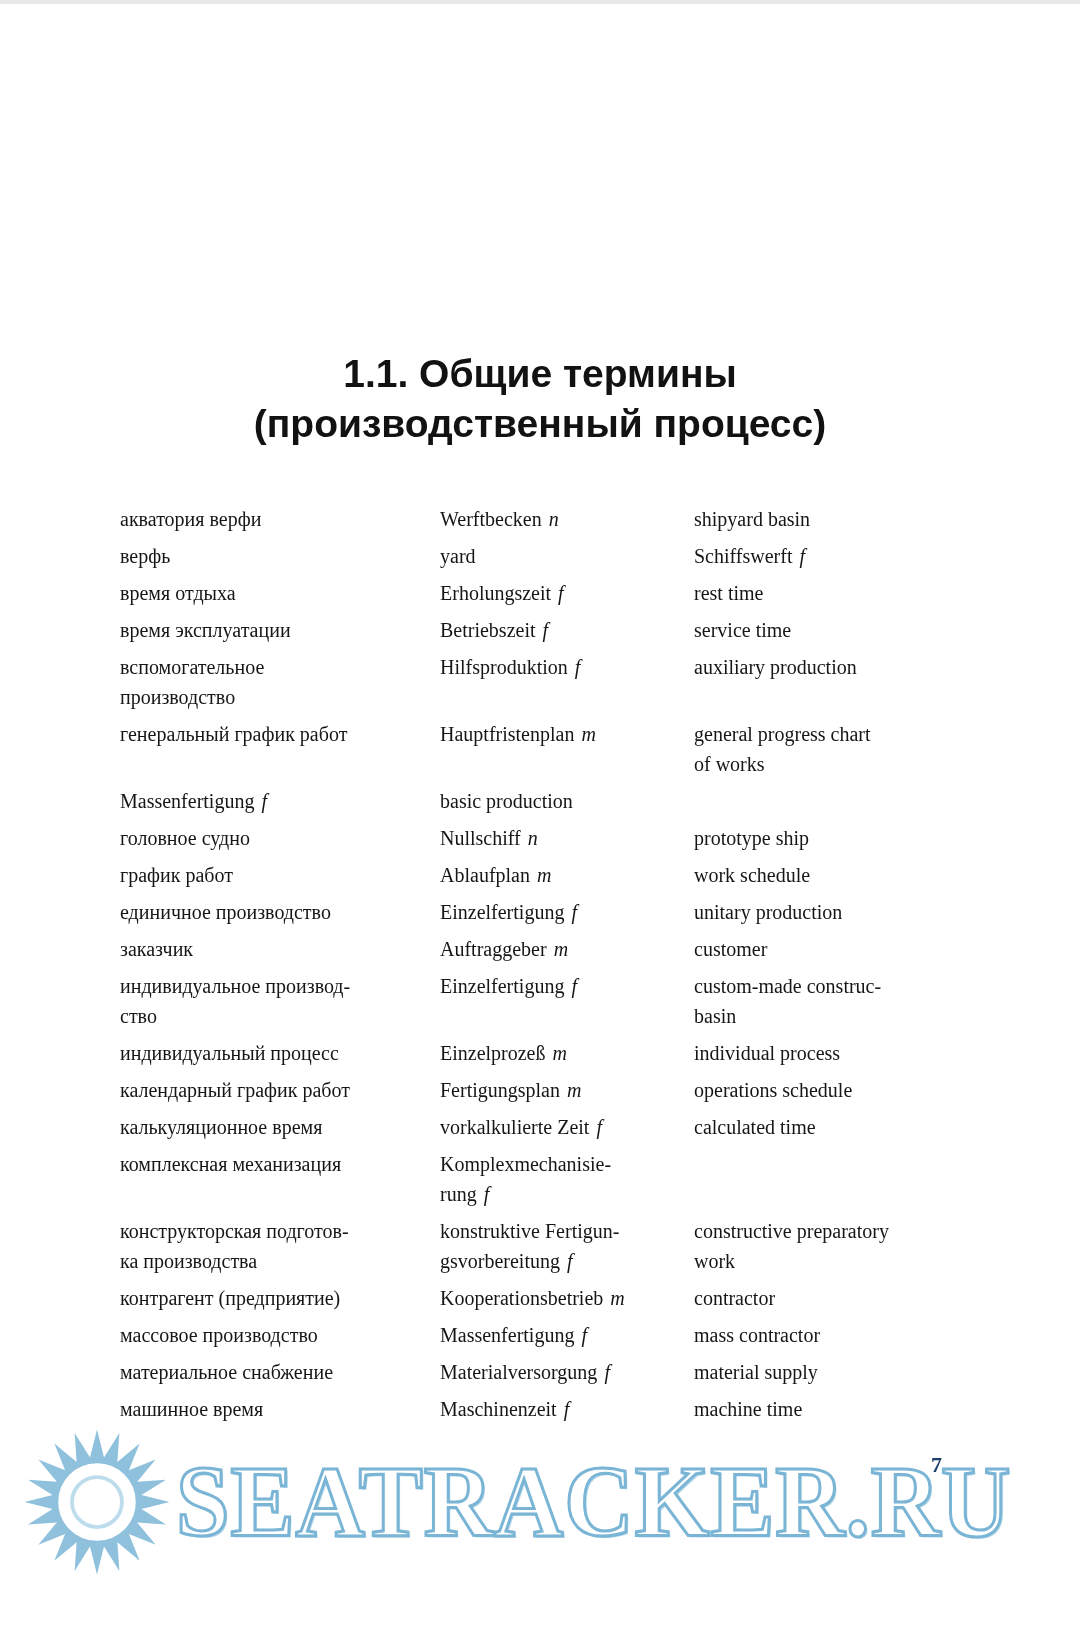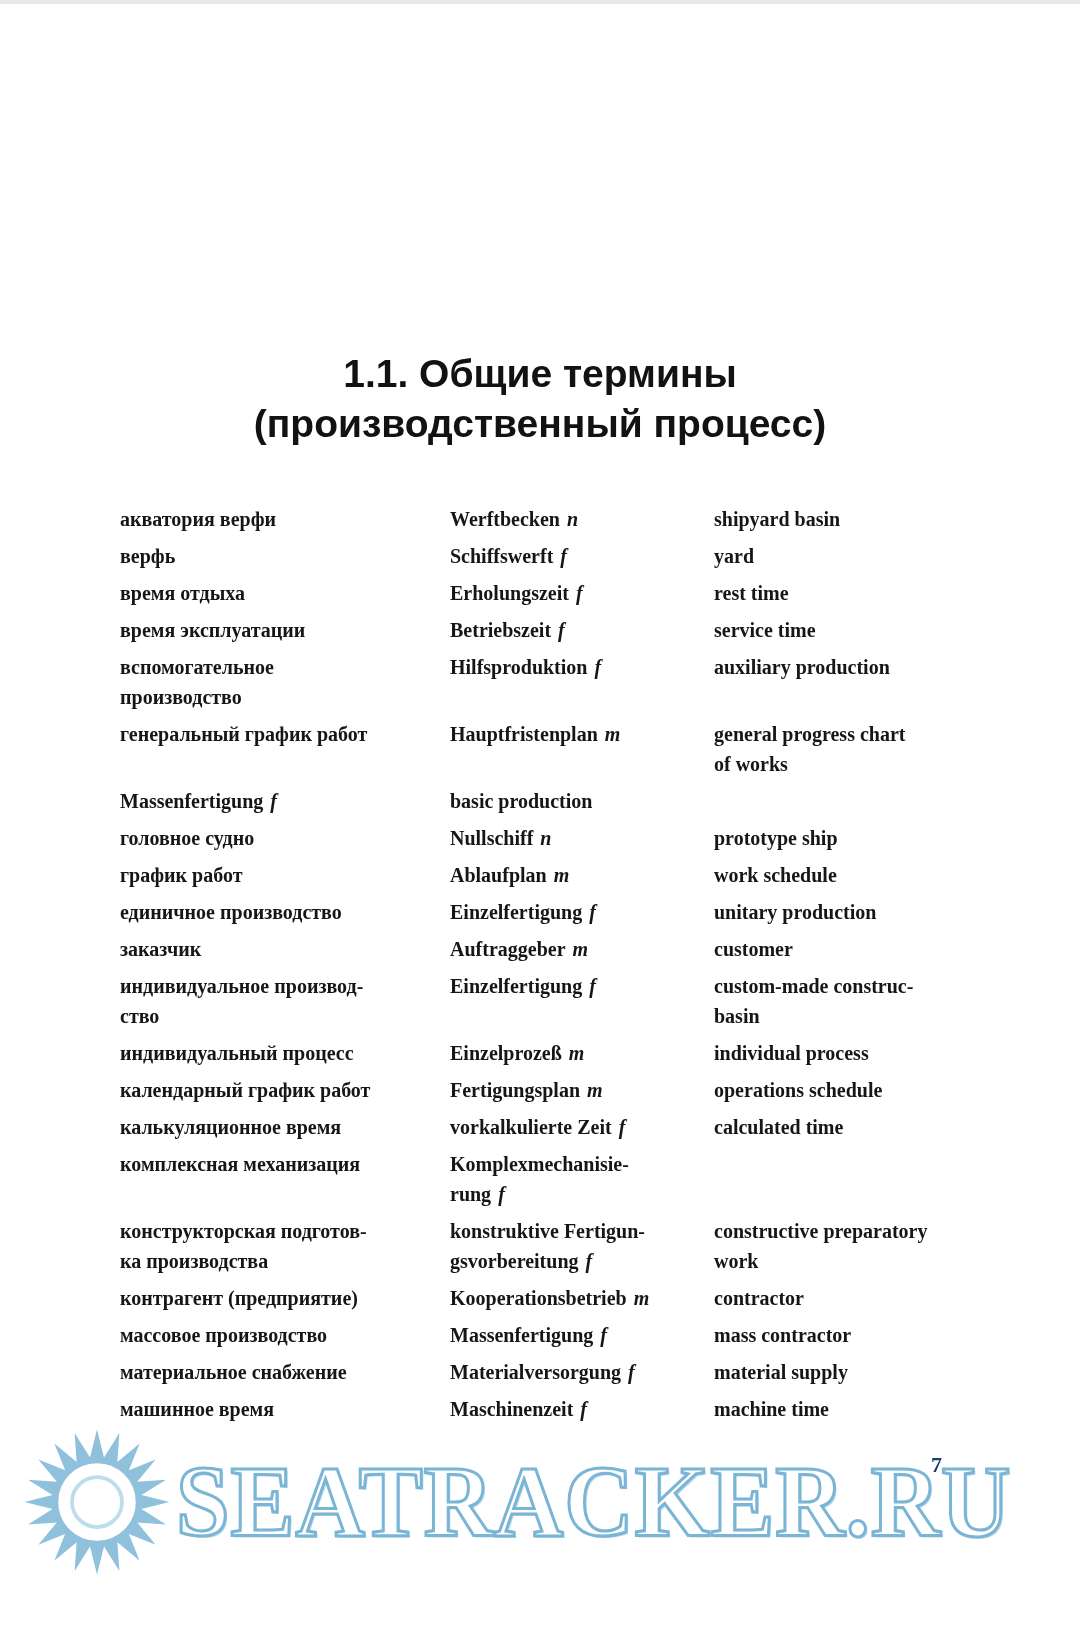--- a/index.html
+++ b/index.html
@@ -21,23 +21,22 @@
     line-height:1.28;
     color:#121212;
   }
   .entries{
     margin-top:55px;
     padding:0 80px 0 120px;
   }
   .row{
     display:grid;
     grid-template-columns:318px 252px 1fr;
-    column-gap:12px;
+    column-gap:2px;
     margin-bottom:7px;
-    font-weight:bold;
   }
   .cell{
     font-size:20px;
     line-height:30px;
     white-space:pre-line;
   }
   .gender{
     font-style:italic;
     margin-left:7px;
   }
@@ -86,22 +85,22 @@
 
   <div class="entries" id="entries">
     <div class="row">
       <div class="cell ru">акватория верфи</div>
       <div class="cell de"><span class="de-term">Werftbecken</span><span class="gender">n</span></div>
       <div class="cell en">shipyard basin</div>
     </div>
 
     <div class="row">
       <div class="cell ru">верфь</div>
+      <div class="cell en">yard</div>
       <div class="cell de"><span class="de-term">Schiffswerft</span><span class="gender">f</span></div>
-      <div class="cell en">yard</div>
     </div>
 
     <div class="row">
       <div class="cell ru">время отдыха</div>
       <div class="cell de"><span class="de-term">Erholungszeit</span><span class="gender">f</span></div>
       <div class="cell en">rest time</div>
     </div>
 
     <div class="row">
       <div class="cell ru">время эксплуатации</div>

